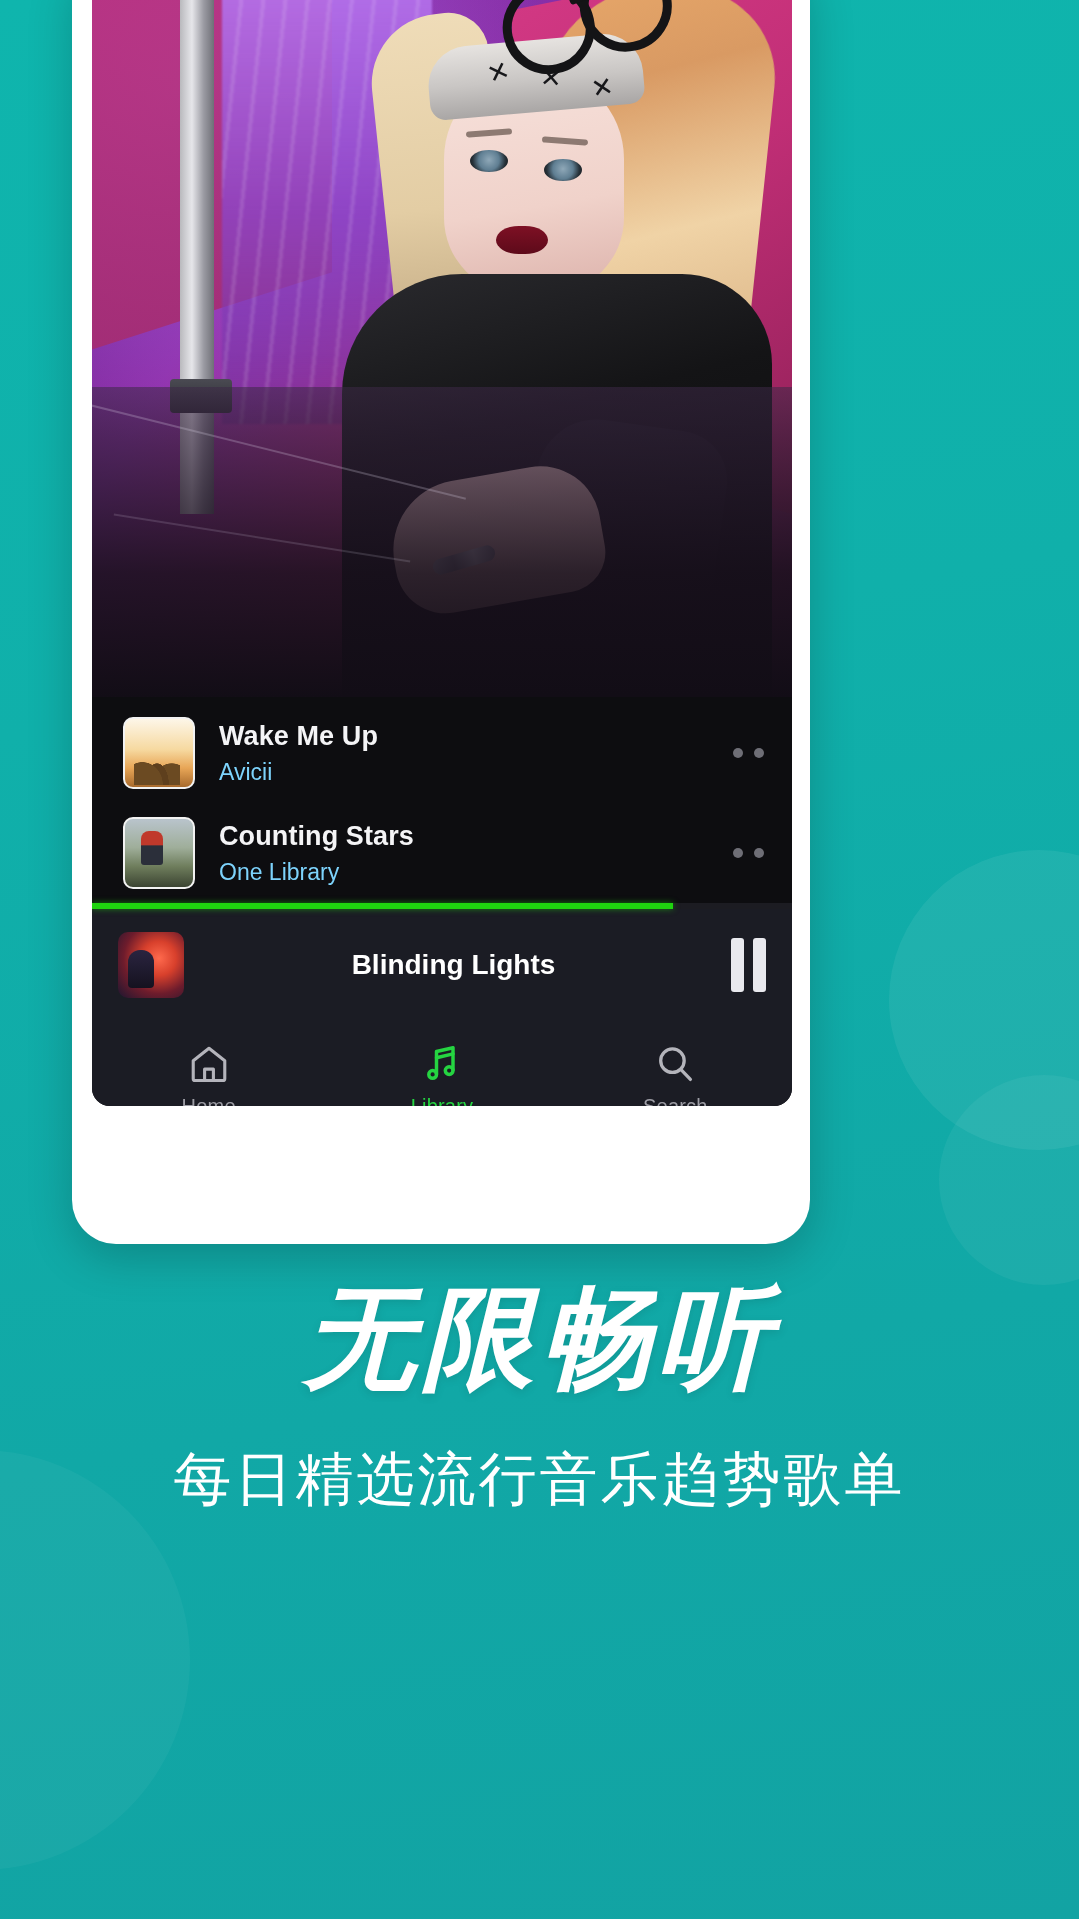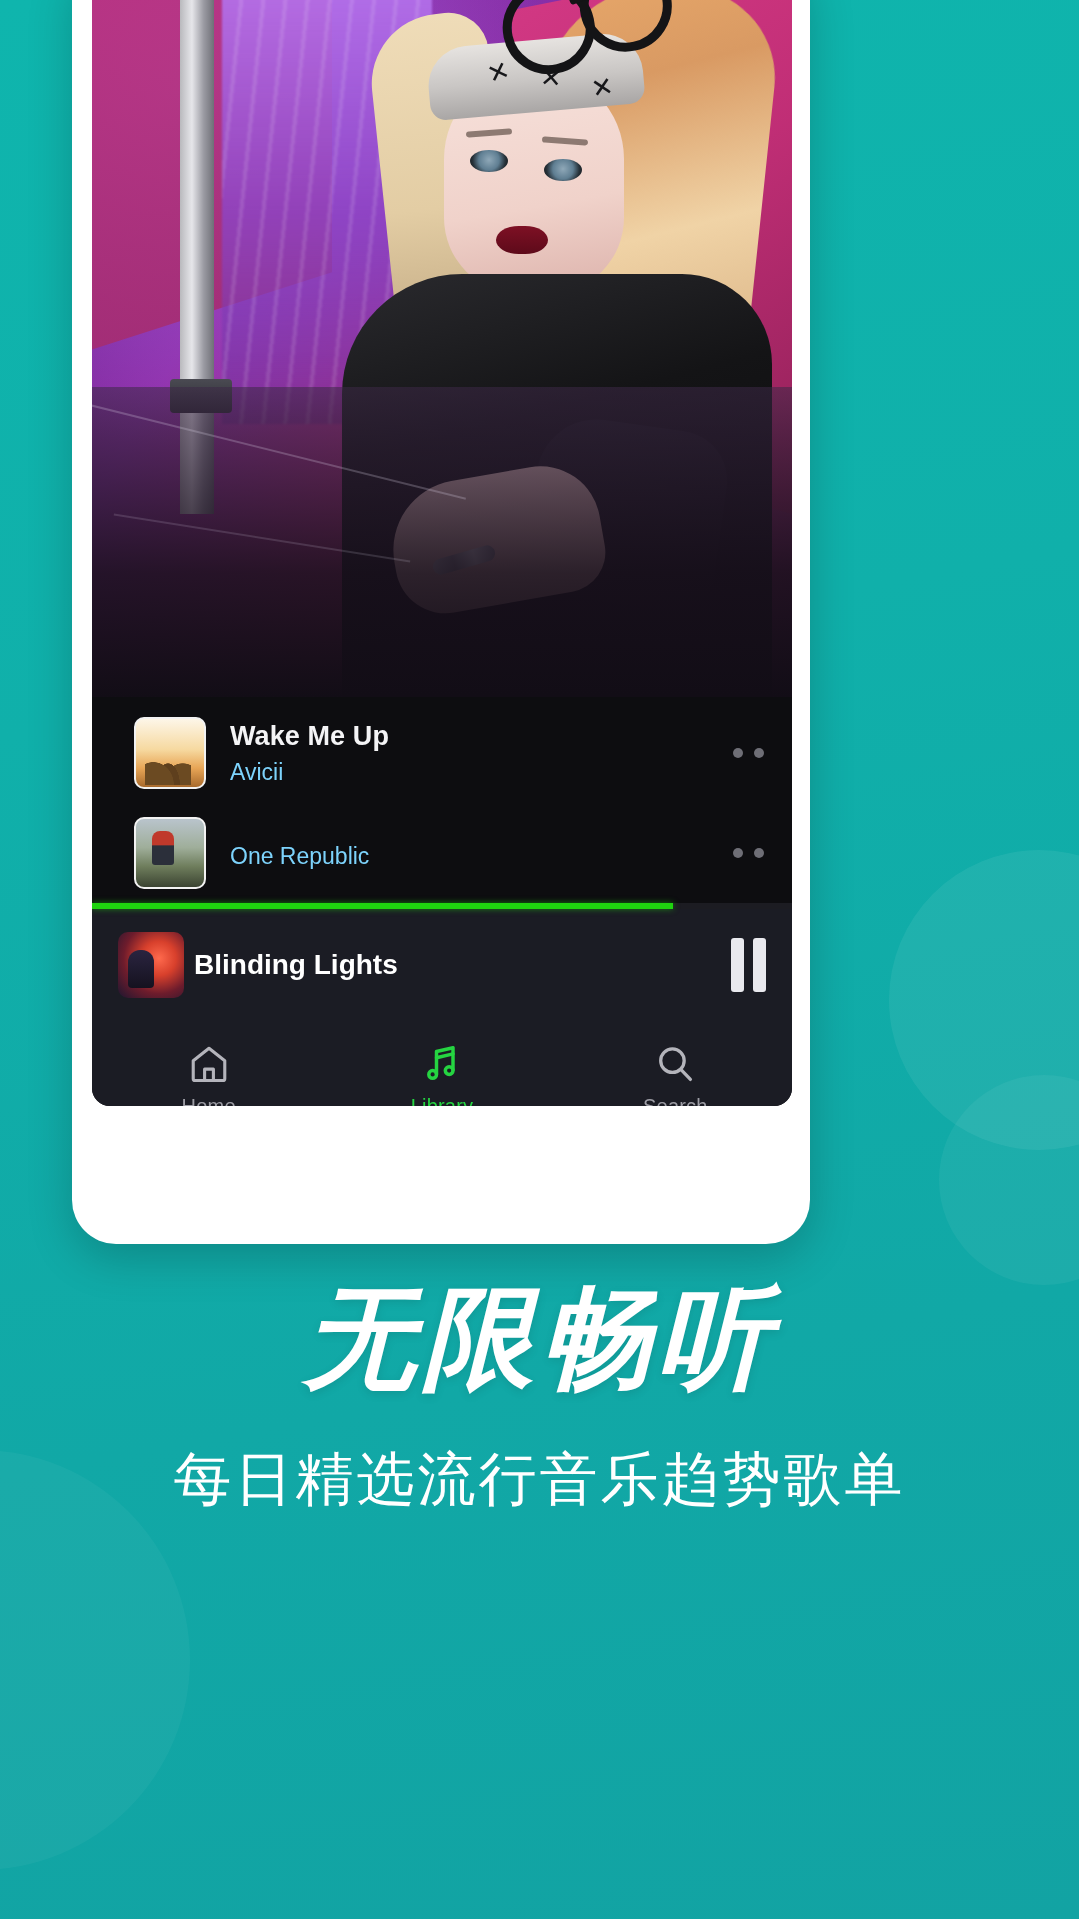--- a/index.html
+++ b/index.html
@@ -197,21 +197,21 @@
     border-radius: 60px 50px 40px 60px;
     transform: rotate(8deg);
   }
   .bracelet {
     position:absolute; left: 340px; top: 598px; width: 64px; height: 16px;
     background: linear-gradient(90deg, #d8d8de, #9b9ba4, #e6e6ec, #8f8f98);
     border-radius: 8px; transform: rotate(-16deg);
   }
 
   
-  .tracklist { background: #0d0d10; padding: 6px 0 0 16px; }
+  .tracklist { background: #0d0d10; padding: 6px 0 0 5px; }
   .track {
     display: flex; align-items: center;
     height: 100px; padding: 0 28px 0 26px;
     box-sizing: border-box;
   }
   .track-art {
     width: 72px; height: 72px; border-radius: 10px; flex: 0 0 auto;
     overflow: hidden; position: relative;
     border: 2px solid #f2f2f2;
     box-sizing: border-box;
@@ -254,21 +254,21 @@
   
   .nowplaying {
     display: flex; align-items: center;
     height: 112px; padding: 0 26px; box-sizing: border-box;
     background: #1b1c24;
   }
   .np-art {
     width: 66px; height: 66px; border-radius: 10px; flex: 0 0 auto;
     position: relative; overflow: hidden;
   }
-  .np-info { flex: 1 1 auto; padding: 0 10px; min-width: 0; }
+  .np-info { flex: 1 1 auto; text-align: center; padding: 0 10px; min-width: 0; }
   .np-title { color: #ffffff; font-size: 28px; font-weight: 700; line-height: 1.2;
               white-space: nowrap; overflow: hidden; text-overflow: ellipsis; }
   .np-artist { color: #b6b6bd; font-size: 24px; font-weight: 400; margin-top: 5px; line-height: 1.2;
                white-space: nowrap; overflow: hidden; text-overflow: ellipsis; }
   .np-btn { flex: 0 0 auto; display: flex; gap: 9px; align-items: center; padding-left: 8px; }
   .np-btn b { display: block; width: 13px; height: 54px; background: #e9e9ee; border-radius: 3px; }
 
   
   .bottomnav {
     display: flex; height: 118px; background: #1b1c24;
@@ -372,21 +372,22 @@
             <i></i>
               <i></i>
           </div>
         </div>
 
         <div class="track">
           <div class="track-art art-b">
               <span class="fig"></span>
             </div>
           <div class="track-meta">
-            <div class="track-artist">One Republic</div>
+            <div class="track-title">Counting Stars</div>
+            <div class="track-artist">One Library</div>
           </div>
           <div class="track-more">
             <i></i>
               <i></i>
           </div>
         </div>
 
       </div>
 
       <div class="progress-track">

